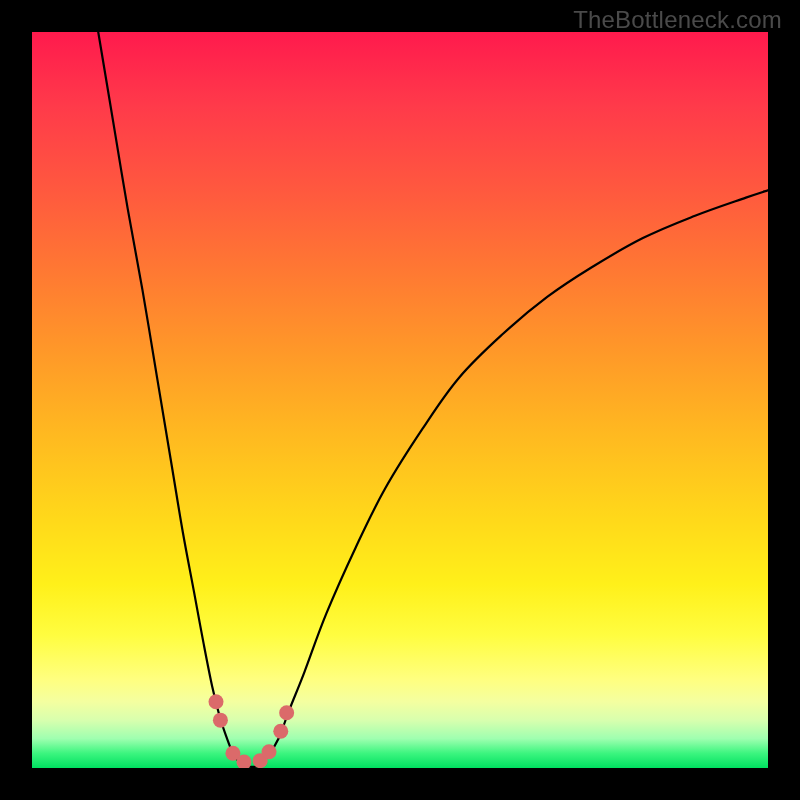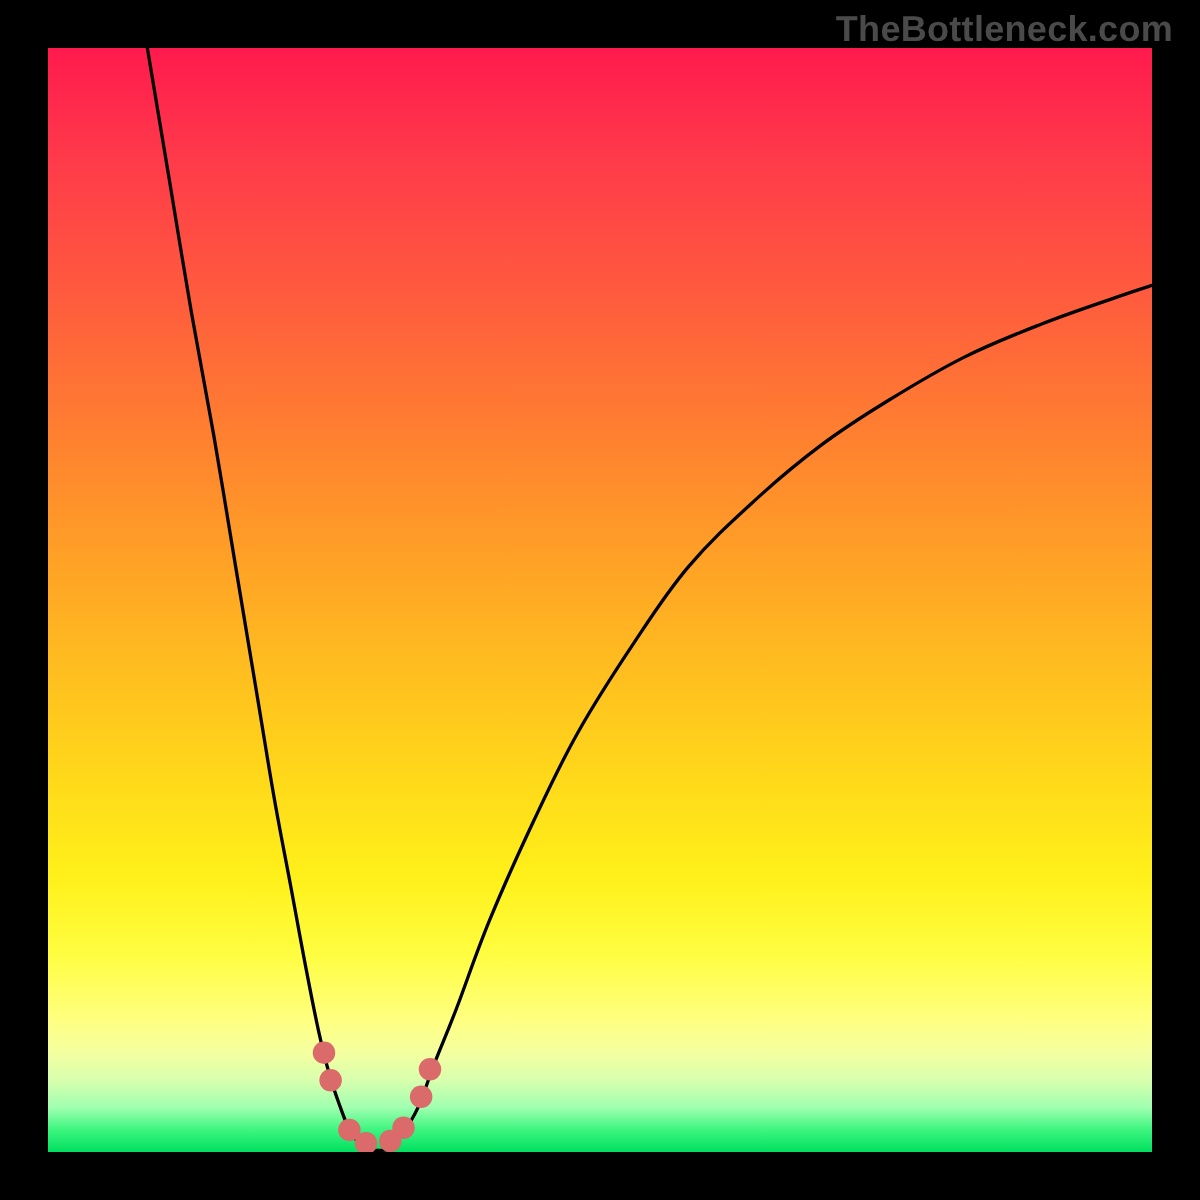--- a/index.html
+++ b/index.html
@@ -43,21 +43,21 @@
       #3cf57f 98%,
       #00e060 100%
     );
   }
   .watermark {
     position: absolute;
     top: 6px;
     right: 18px;
     color: #4a4a4a;
     font-size: 24px;
-    font-weight: 700;
+    font-weight: 400;
     letter-spacing: 0.2px;
   }
   svg.curve {
     position: absolute;
     left: 0;
     top: 0;
     width: 736px;
     height: 736px;
   }
 </style>

